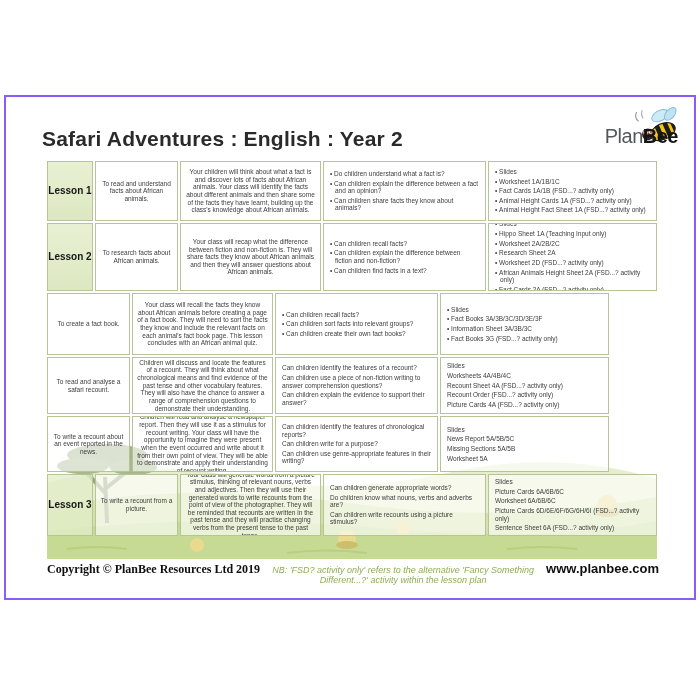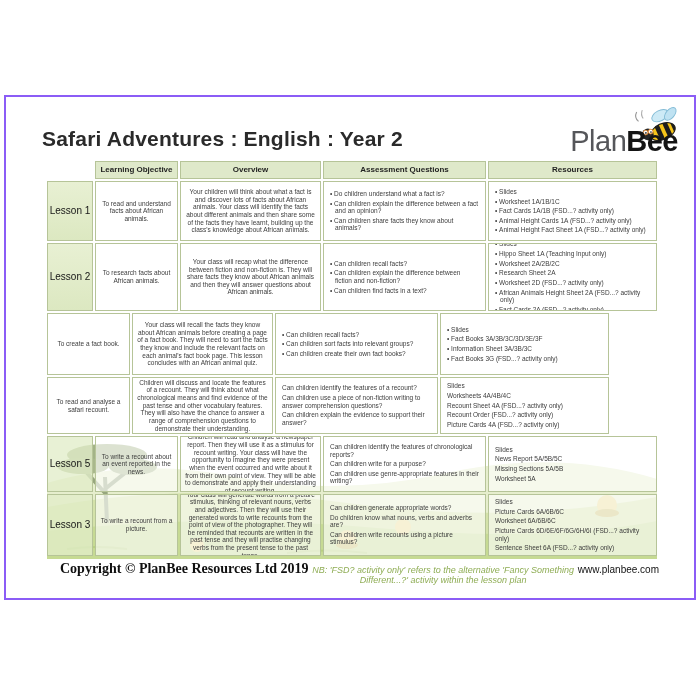--- a/index.html
+++ b/index.html
@@ -2,53 +2,53 @@
 <html><head>
 <meta charset="utf-8">
 <style>
   html,body{margin:0;padding:0;}
   body{width:700px;height:700px;background:#ffffff;position:relative;
        font-family:"Liberation Sans",sans-serif;overflow:hidden;}
   .page{position:absolute;left:4px;top:95px;width:688px;height:501px;
         border:2px solid #8b5cf6;background:#ffffff;}
   .title{position:absolute;left:36px;top:30px;font-size:21px;font-weight:bold;
          color:#2a2a2a;letter-spacing:.2px;}
-  .logo-text{position:absolute;right:16px;top:28px;font-size:29px;color:#55565a;
+  .logo-text{position:absolute;right:16px;top:28px;font-size:20px;color:#55565a;
              letter-spacing:-.5px;}
   .logo-text .bee-b{color:#141414;font-weight:bold;}
   .bee-svg{position:absolute;right:6px;top:8px;width:56px;height:42px;}
   
   .tbl{position:absolute;left:41px;top:64px;width:610px;display:flex;
        flex-direction:column;row-gap:2px;z-index:2;}
   .trow{display:flex;column-gap:2px;}
   .cell{box-sizing:border-box;border:1px solid #b6c498;background:#ffffff;
         color:#3c3c3c;font-size:6.5px;line-height:1.18;}
   .c0{width:46px}.c1{width:83px}.c2{width:141px}.c3{width:163px}.c4{width:169px}
   .hdr .cell{background:#dfe9ca;color:#1f1f1f;font-weight:bold;font-size:8px;
              display:flex;align-items:center;justify-content:center;height:18px;}
   .hdr .spacer{border:none;background:transparent;height:18px;}
   .lesson-cell{background:linear-gradient(#e8f0d3,#dce8c1);display:flex;align-items:center;
-               justify-content:center;font-weight:normal;font-size:10px;color:#161616;}
+               justify-content:center;font-weight:bold;font-size:10px;color:#161616;}
   .center-cell{display:flex;align-items:center;justify-content:center;text-align:center;
                padding:2px 4px;overflow:hidden;}
   .list-cell{display:flex;flex-direction:column;justify-content:center;
              padding:3px 6px;overflow:hidden;}
   .line{margin:1px 0;}
   .bulleted .line{padding-left:5px;text-indent:-5px;}
   .bulleted .line::before{content:"\2022\00a0";}
   .r1{height:60px}.r2{height:68px}.r3{height:62px}.r4{height:57px}.r5{height:56px}.r6{height:62px}
   .overlay .cell{background:rgba(255,255,255,.62);}
   .overlay .lesson-cell{background:rgba(226,237,201,.78);}
   .savanna{position:absolute;left:41px;top:334px;width:610px;height:128px;z-index:1;}
   
   .footer{position:absolute;left:41px;width:612px;top:464px;display:flex;
           align-items:baseline;z-index:3;}
-  .copyright{font-family:"Liberation Serif",serif;font-weight:bold;font-size:14px;color:#101010;margin-left:13px;}
+  .copyright{font-family:"Liberation Serif",serif;font-weight:bold;font-size:12px;color:#101010;}
   .note{flex:1;text-align:center;color:#8fad55;font-weight:normal;font-style:italic;font-size:9px;}
-  .website{font-weight:normal;font-size:10px;color:#101010;}
+  .website{font-weight:bold;font-size:13px;color:#101010;}
 </style>
 </head>
 <body>
 
 <div class="page">
 
   <div class="title">Safari Adventures : English : Year 2</div>
 
   <div>
     <svg class="bee-svg" viewBox="0 0 60 44">
@@ -94,27 +94,20 @@
       <ellipse cx="356" cy="96" rx="8" ry="8"></ellipse>
       <ellipse cx="560" cy="74" rx="10" ry="10"></ellipse>
       <ellipse cx="150" cy="114" rx="7" ry="7"></ellipse>
       <ellipse cx="300" cy="114" rx="11" ry="4" fill="#cbbf6e"></ellipse>
       <ellipse cx="560" cy="82" rx="12" ry="4" fill="#cbbf6e"></ellipse>
     </g>
   </svg>
 
   <div class="tbl">
 
-    <div class="trow hdr">
-      <div class="spacer c0"></div>
-      <div class="cell c1">Learning Objective</div>
-      <div class="cell c2">Overview</div>
-      <div class="cell c3">Assessment Questions</div>
-      <div class="cell c4">Resources</div>
-    </div>
 
     <div class="trow r1">
       <div class="cell c0 lesson-cell">Lesson 1</div>
       <div class="cell c1 center-cell">To read and understand facts about African animals.</div>
       <div class="cell c2 center-cell">Your children will think about what a fact is and discover lots of facts about African animals. Your class will identify the facts about different animals and then share some of the facts they have learnt, building up the class's knowledge about African animals.</div>
       <div class="cell c3 list-cell bulleted">
         <div class="line">Do children understand what a fact is?</div>
         <div class="line">Can children explain the difference between a fact and an opinion?</div>
         <div class="line">Can children share facts they know about animals?</div>
       </div>
@@ -174,21 +167,20 @@
       <div class="cell c4 list-cell">
         <div class="line">Slides</div>
         <div class="line">Worksheets 4A/4B/4C</div>
         <div class="line">Recount Sheet 4A (FSD...? activity only)</div>
         <div class="line">Recount Order (FSD...? activity only)</div>
         <div class="line">Picture Cards 4A (FSD...? activity only)</div>
       </div>
     </div>
 
     <div class="trow r5 overlay">
-      <div class="cell c0 lesson-cell">Lesson 5</div>
       <div class="cell c1 center-cell">To write a recount about an event reported in the news.</div>
       <div class="cell c2 center-cell">Children will read and analyse a newspaper report. Then they will use it as a stimulus for recount writing. Your class will have the opportunity to imagine they were present when the event occurred and write about it from their own point of view. They will be able to demonstrate and apply their understanding of recount writing.</div>
       <div class="cell c3 list-cell">
         <div class="line">Can children identify the features of chronological reports?</div>
         <div class="line">Can children write for a purpose?</div>
         <div class="line">Can children use genre-appropriate features in their writing?</div>
       </div>
       <div class="cell c4 list-cell">
         <div class="line">Slides</div>
         <div class="line">News Report 5A/5B/5C</div>

